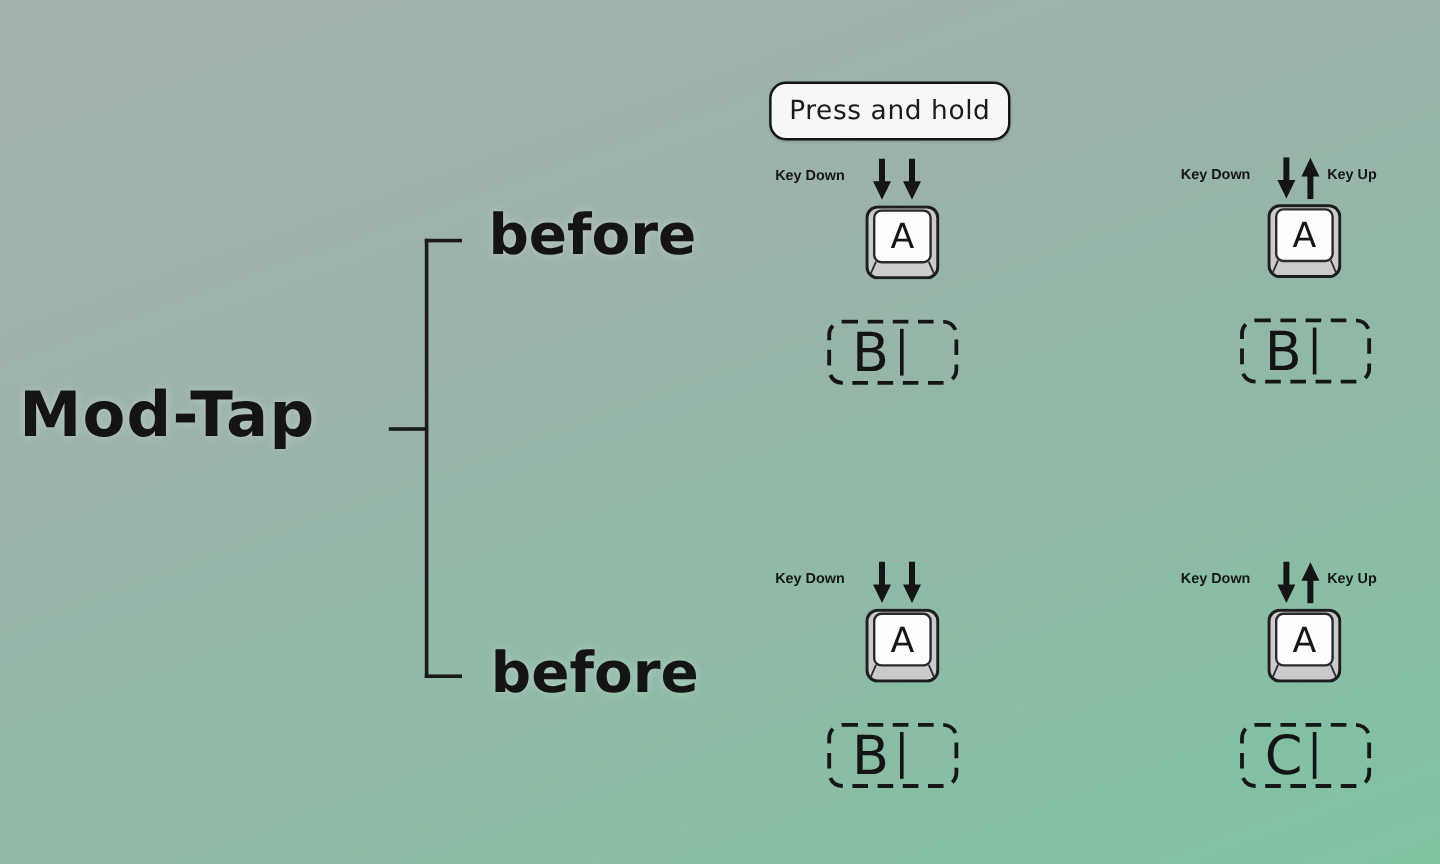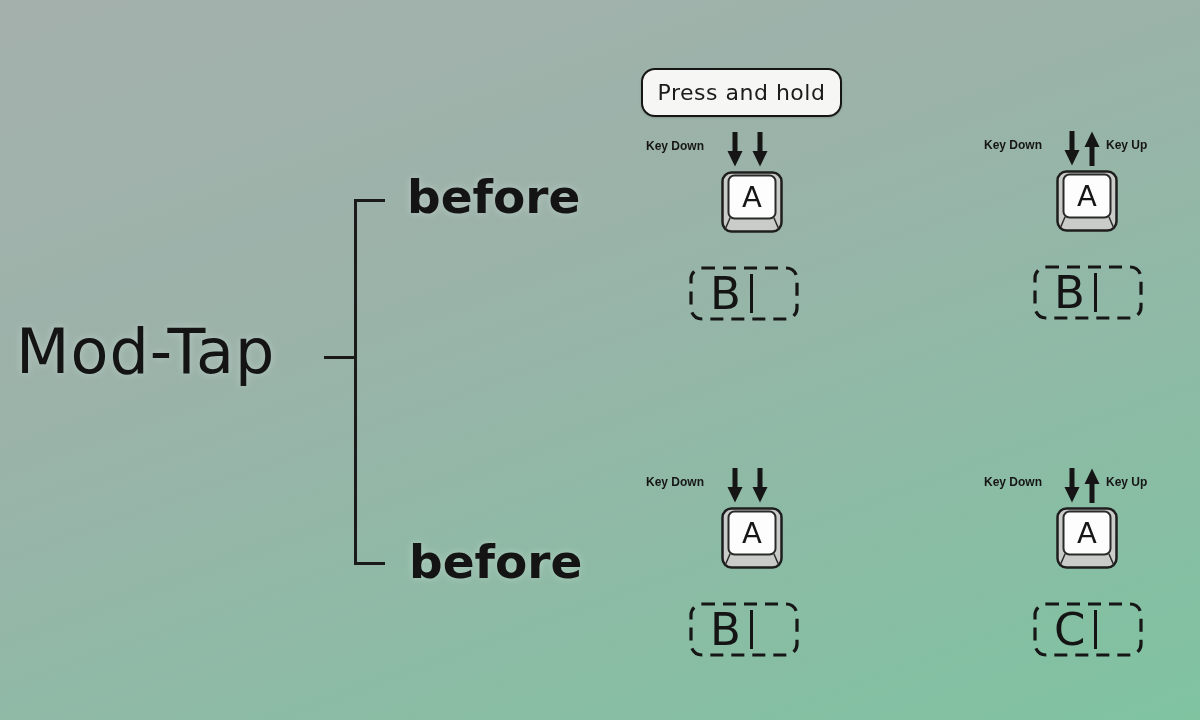--- a/index.html
+++ b/index.html
@@ -7,22 +7,22 @@
     width:1200px;height:720px;overflow:hidden;
     font-family:"Liberation Sans",sans-serif;
   }
   .stage{
     position:relative;width:1200px;height:720px;
     background:linear-gradient(160deg,#a4b0ac 0%,#9ab3a9 40%,#7fc3a1 100%);
   }
   
   .title{
     position:absolute;left:16px;top:318px;
-    font-family:"DejaVu Sans",sans-serif;font-weight:normal;
-    font-size:62px;line-height:1.1;color:#141414;letter-spacing:1px;
+    font-family:"DejaVu Sans",sans-serif;font-weight:bold;
+    font-size:52px;line-height:1.1;color:#141414;letter-spacing:1px;
     text-shadow:0 0 8px rgba(255,255,255,.30);
   }
   .branch-label{
     position:absolute;
     font-family:"DejaVu Sans",sans-serif;font-weight:bold;
     font-size:47px;line-height:1.05;color:#141414;
     text-shadow:0 0 8px rgba(255,255,255,.30);
   }
   #branch-before{left:407px;top:172px;}
   #branch-after{left:409px;top:537px;}

